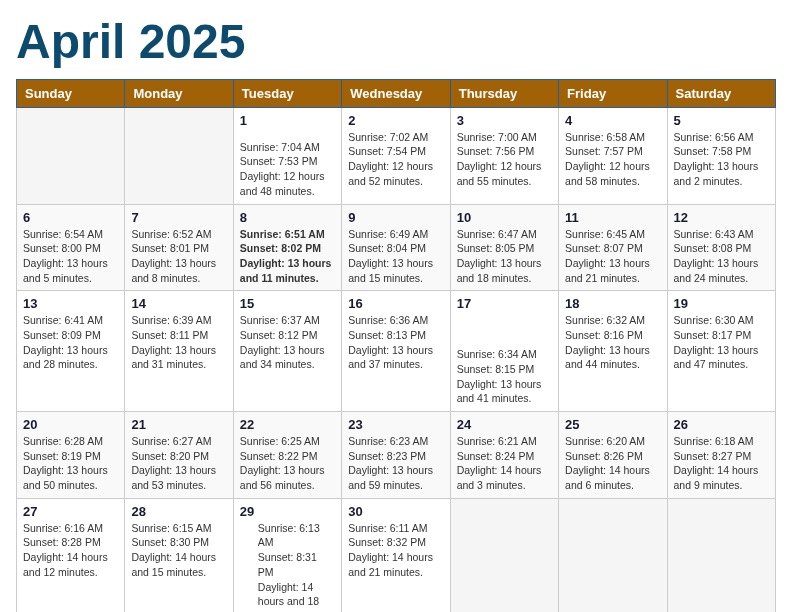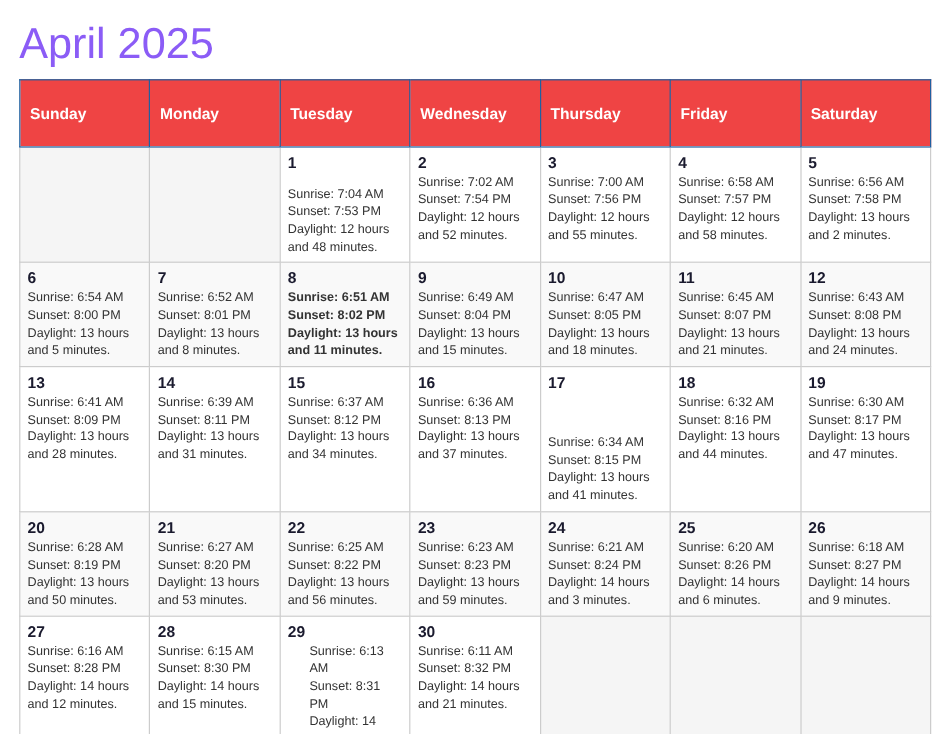--- a/index.html
+++ b/index.html
@@ -37,39 +37,39 @@
       color: #1e5fa8;
     }
     .logo-icon {
       width: 28px;
       height: 28px;
     }
     .title-area {
       text-align: right;
     }
     .month-title {
-      font-size: 36px;
-      font-weight: normal;
-      color: #8b5cf6;
+      font-size: 48px;
+      font-weight: bold;
+      color: #0c4a6e;
       line-height: 1.1;
     }
     .location {
       font-size: 16px;
       color: #333;
     }
     .calendar {
       width: 100%;
       border-collapse: collapse;
       border: 1px solid #ccc;
     }
     .calendar th {
-      background-color: #ef4444;
+      background-color: #a16207;
       color: white;
       text-align: left;
-      padding: 20px 8px;
+      padding: 6px 8px;
       font-size: 13px;
       font-weight: bold;
       border: 1px solid #2060a0;
     }
     .calendar td {
       vertical-align: top;
       border: 1px solid #ccc;
       padding: 5px 6px;
       width: 108px;
       min-height: 80px;

